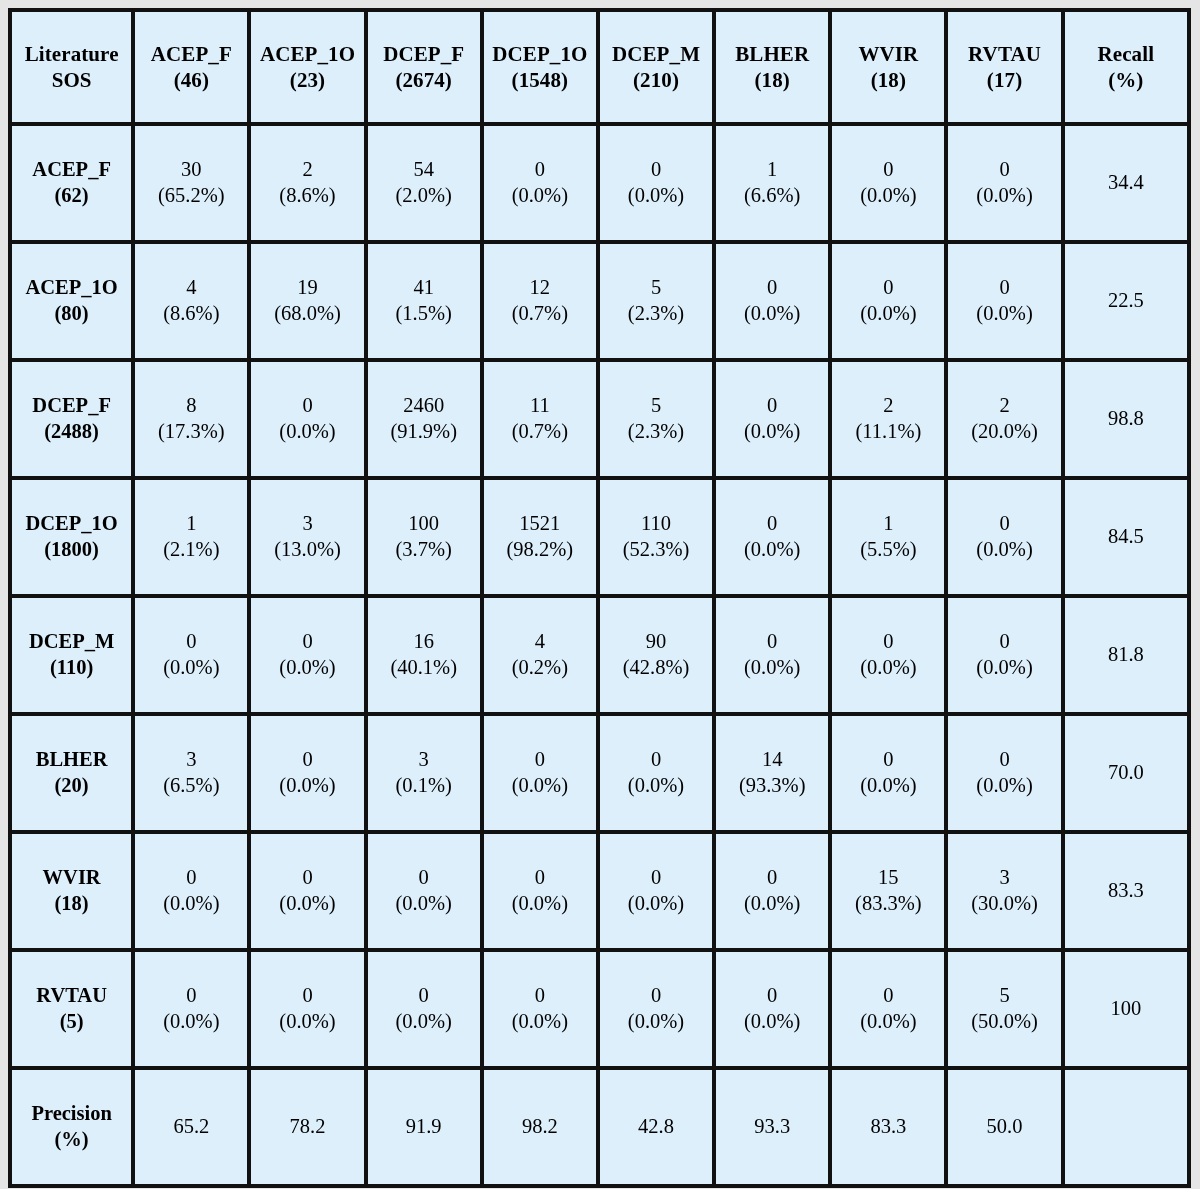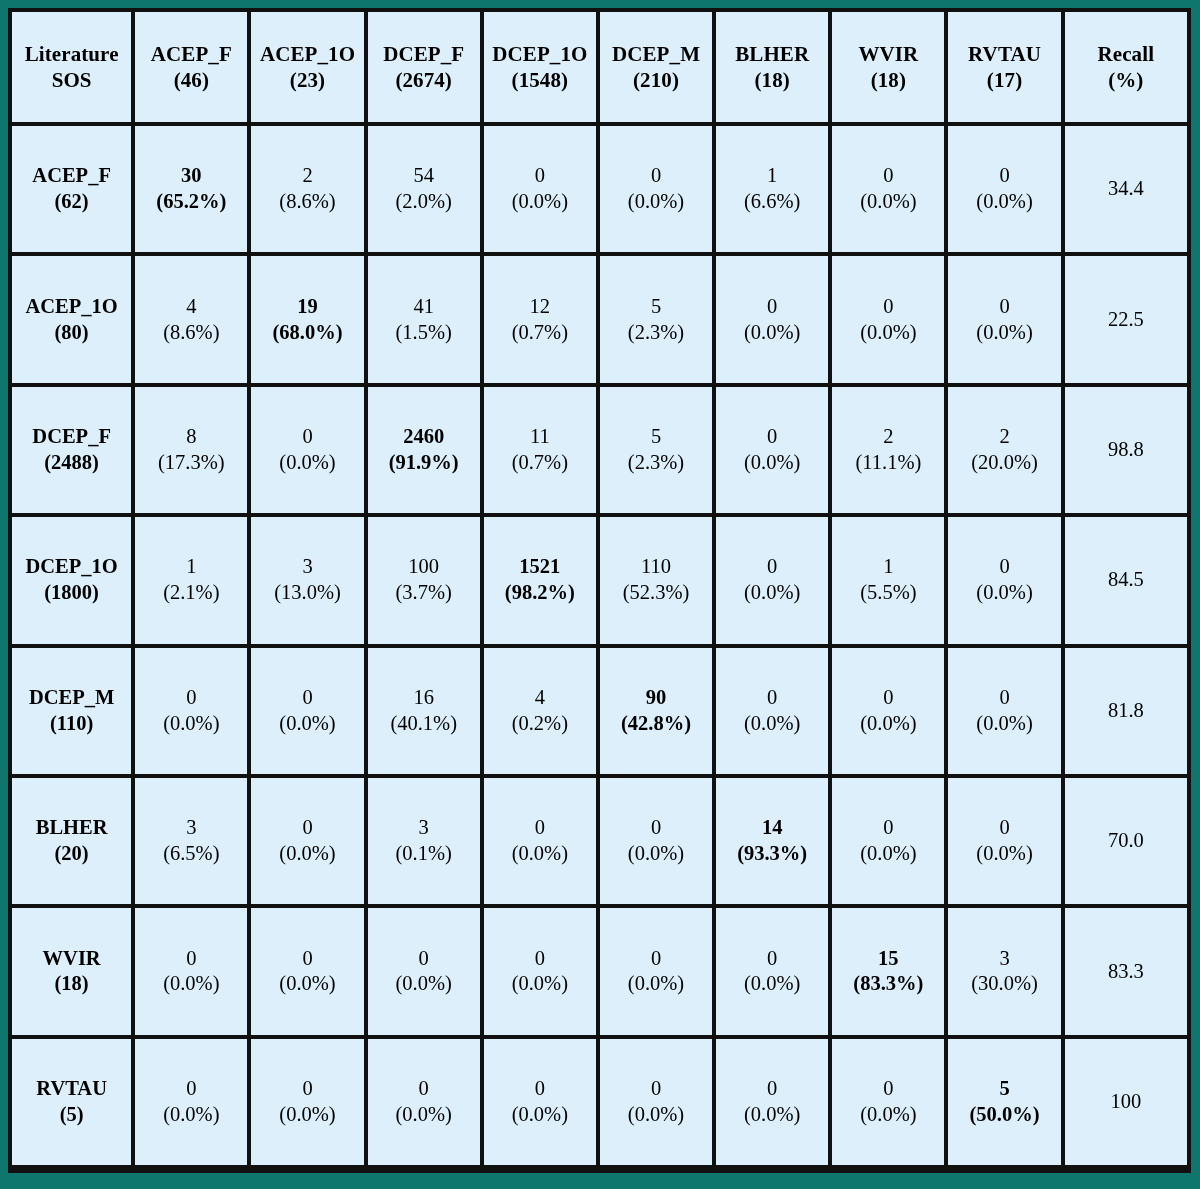--- a/index.html
+++ b/index.html
@@ -13,22 +13,22 @@
     height: 1189px;
     font-family: "Liberation Serif", "DejaVu Serif", serif;
     color: #000000;
     overflow: hidden;
   }
 
   #table-wrap {
     box-sizing: border-box;
     width: 1200px;
     height: 1189px;
-    padding: 8px 9px 16px 8px;
-    background: #0f766e;
+    padding: 8px 9px 8px 8px;
+    background: #e5e5e5;
   }
 
   table.cm {
     border-collapse: separate;
     border-spacing: 0;
     width: 100%;
     height: 100%;
     table-layout: fixed;
     background: #ffffff;
     border: 4px solid #111111;
@@ -64,21 +64,21 @@
   
   td.rowlabel {
     font-weight: bold;
     font-size: 21px;
   }
 
   
   .cellnum { display: block; }
   .cellpct { display: block; }
   td.diag .cellnum,
-  td.diag .cellpct { font-weight: bold; }
+  td.diag .cellpct { font-weight: normal; }
 
   
   col.c0 { width: 122px; }
   col.cx { width: 115px; }
   col.crecall { width: 121px; }
 
   
   tr.head td { height: 106px; }
   tr.body td { height: 110px; }
 </style>
@@ -449,15 +449,30 @@
           <td>
             <span class="cellnum">0</span>
             <span class="cellpct">(0.0%)</span>
           </td>
           <td class="diag">
             <span class="cellnum">5</span>
             <span class="cellpct">(50.0%)</span>
           </td>
           <td class="last-col">100</td>
         </tr>
+        <tr class="body last-row">
+          <td class="rowlabel">
+            <span class="cellnum">Precision</span>
+            <span class="cellpct">(%)</span>
+          </td>
+          <td>65.2</td>
+          <td>78.2</td>
+          <td>91.9</td>
+          <td>98.2</td>
+          <td>42.8</td>
+          <td>93.3</td>
+          <td>83.3</td>
+          <td>50.0</td>
+          <td class="last-col"></td>
+        </tr>
       </tbody>
   </table>
 </div>
 
 </body></html>

